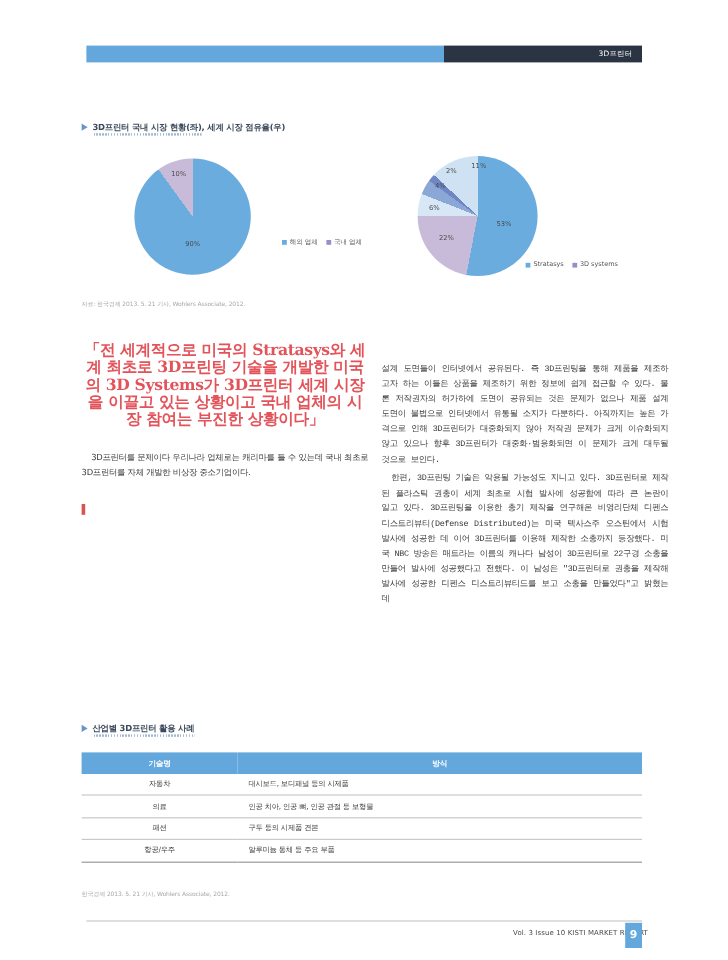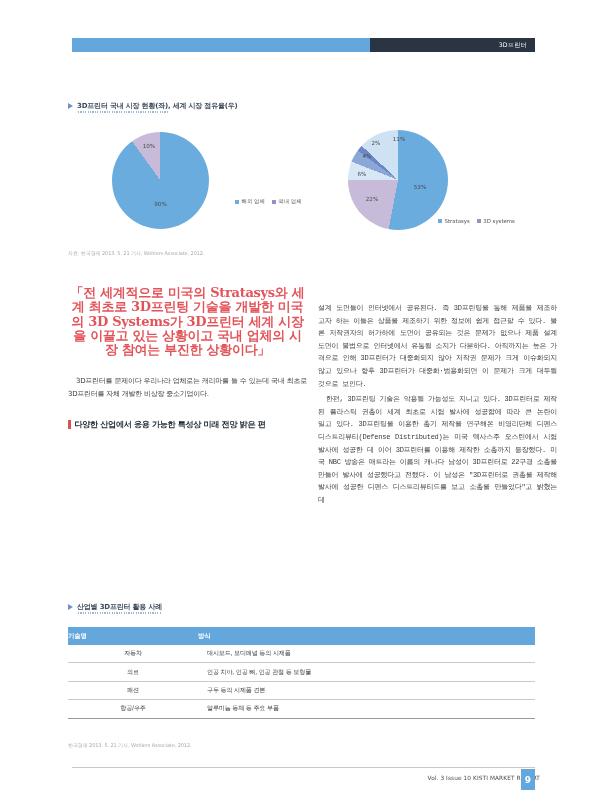--- a/index.html
+++ b/index.html
@@ -74,21 +74,21 @@
   .gap-sm { height:12px; }
   .gap-md { height:18px; }
 
   .sec-head { display:flex; align-items:flex-start; gap:4px; margin:0 0 4px 0; }
   .sec-head .bar { width:2.5px; height:9px; background:#d9534f; margin-top:1px; flex:none; }
   .sec-head .sh-text { font-size:8.2px; font-weight:700; color:#1d2733; letter-spacing:-0.4px; }
 
   
   .tbl { position:absolute; top:627px; left:68px; width:467px; border-collapse:collapse; }
   .tbl th { background:#63a7dd; color:#ffffff; font-size:6.4px; font-weight:700;
-            padding:4.5px 0; text-align:left; letter-spacing:-0.2px; }
+            padding:4.5px 0; text-align:center; letter-spacing:-0.2px; }
   .tbl th.c-tech { width:130px; }
   .tbl td { font-size:6.1px; color:#3a3a3a; padding:4.2px 0; border-bottom:0.7px solid #c9c9c9;
             letter-spacing:-0.2px; }
   .tbl td.c-tech { text-align:center; width:130px; }
   .tbl td.c-way { padding-left:9px; }
   .tbl tr.row-first td { border-top:none; }
   .tbl tr:last-child td { border-bottom:1.2px solid #9a9a9a; }
 
   
   .footer-line { position:absolute; top:767px; left:72px; width:463px; height:0.8px; background:#c8c8c8; }
@@ -157,21 +157,20 @@
 
 <div class="src-note" id="src1">자료: 한국경제 2013. 5. 21 기사, Wohlers Associate, 2012.</div>
 
 <div class="col" id="col-left">
   <div class="quote">「전 세계적으로 미국의 Stratasys와 세계 최초로 3D프린팅 기술을 개발한 미국의 3D Systems가 3D프린터 세계 시장을 이끌고 있는 상황이고 국내 업체의 시장 참여는 부진한 상황이다」</div>
   <div class="gap-md"></div>
   <p class="body-p">3D프린터를 문제이다 우리나라 업체로는 캐리마를 들 수 있는데 국내 최초로 3D프린터를 자체 개발한 비상장 중소기업이다.</p>
   <div class="gap-md"></div>
   <div class="sec-head">
     <span class="bar"></span>
-    <span class="sh-text">다양한 산업에서 응용 가능한 특성상 미래 전망 밝은 편</span>
   </div>
   <div class="gap-sm"></div>
 </div>
 
 <div class="col" id="col-right">
   <p class="body-p" style="text-indent:0;">설계 도면들이 인터넷에서 공유된다. 즉 3D프린팅을 통해 제품을 제조하고자 하는 이들은 상품을 제조하기 위한 정보에 쉽게 접근할 수 있다. 물론 저작권자의 허가하에 도면이 공유되는 것은 문제가 없으나 제품 설계 도면이 불법으로 인터넷에서 유통될 소지가 다분하다. 아직까지는 높은 가격으로 인해 3D프린터가 대중화되지 않아 저작권 문제가 크게 이슈화되지 않고 있으나 향후 3D프린터가 대중화·범용화되면 이 문제가 크게 대두될 것으로 보인다.</p>
   <p class="body-p">한편, 3D프린팅 기술은 악용될 가능성도 지니고 있다. 3D프린터로 제작된 플라스틱 권총이 세계 최초로 시험 발사에 성공함에 따라 큰 논란이 일고 있다. 3D프린팅을 이용한 총기 제작을 연구해온 비영리단체 디펜스 디스트리뷰티(Defense Distributed)는 미국 텍사스주 오스틴에서 시험 발사에 성공한 데 이어 3D프린터를 이용해 제작한 소총까지 등장했다. 미국 NBC 방송은 매트라는 이름의 캐나다 남성이 3D프린터로 22구경 소총을 만들어 발사에 성공했다고 전했다. 이 남성은 "3D프린터로 권총을 제작해 발사에 성공한 디펜스 디스트리뷰티드를 보고 소총을 만들었다"고 밝혔는데</p>
 </div>
 
 <div class="fig-caption" id="cap2">

